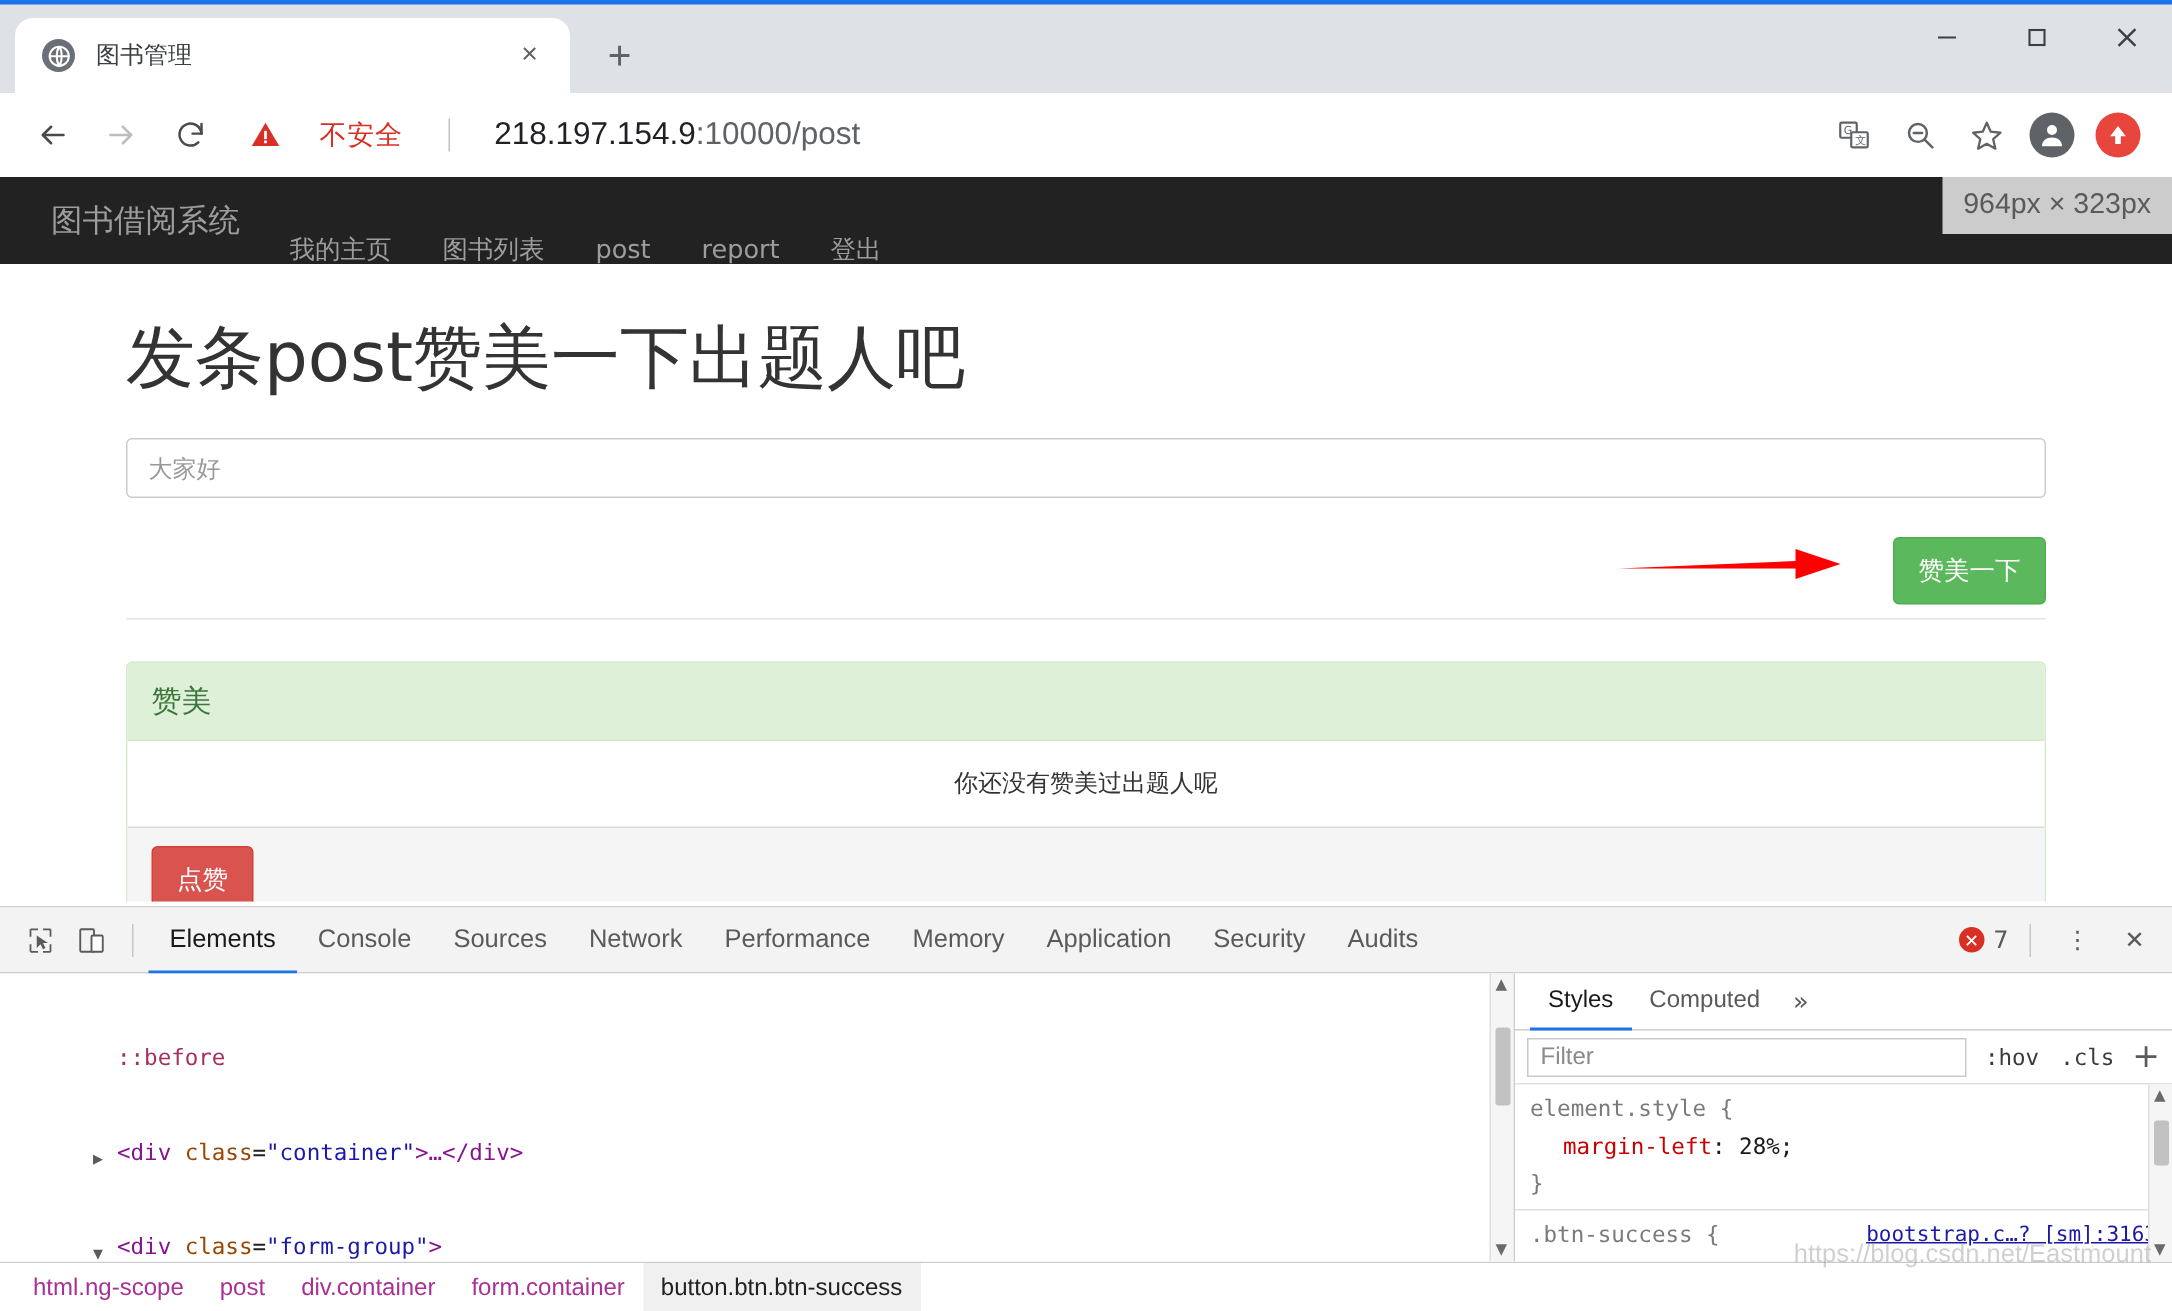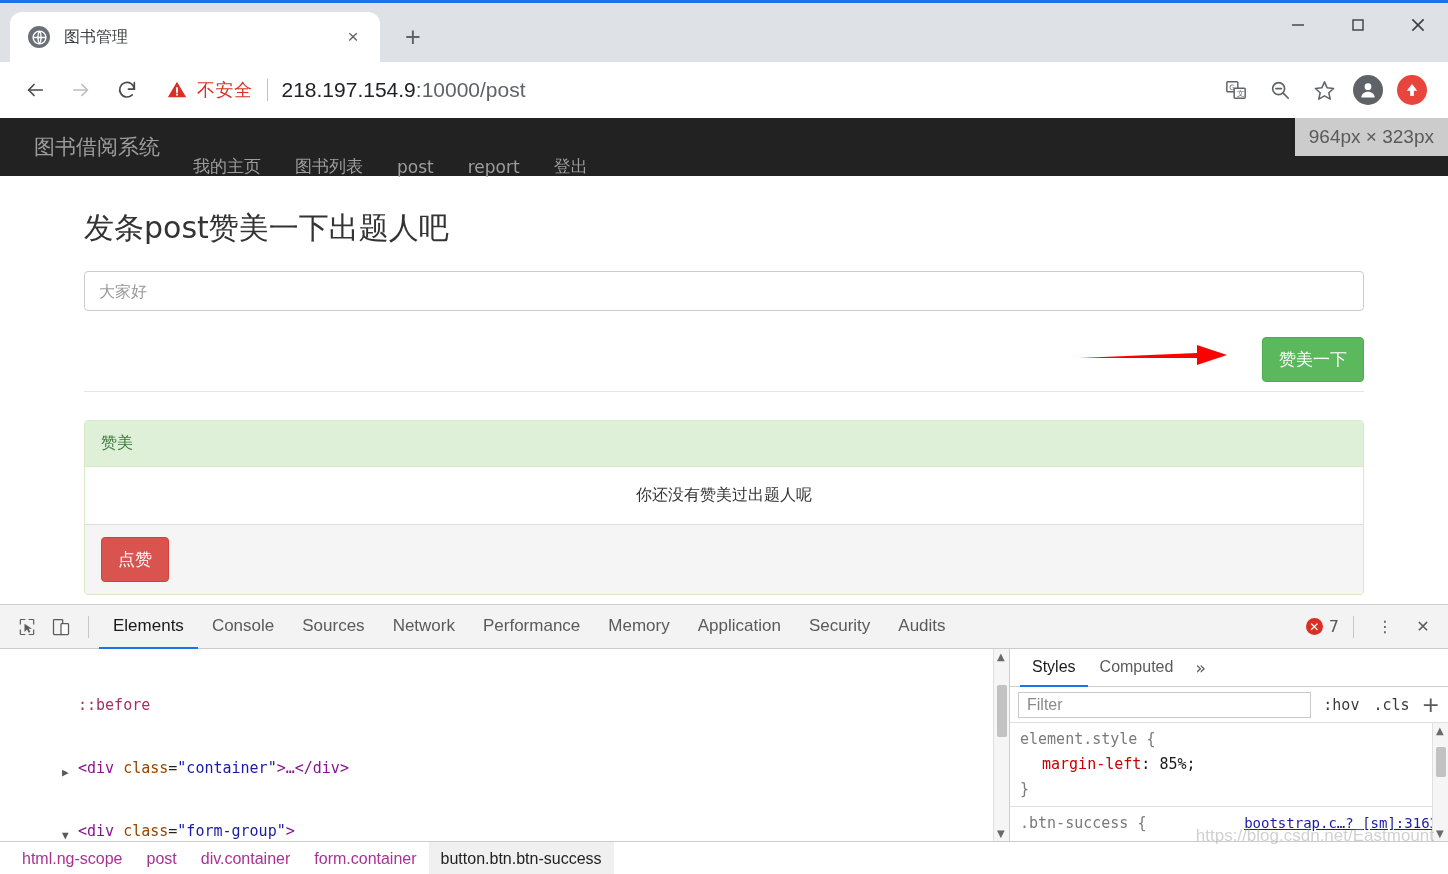--- a/index.html
+++ b/index.html
@@ -53,21 +53,21 @@
     height: 56px; background: #fff; display: flex; align-items: center;
     padding: 0 14px; gap: 4px;
   }
   .navbtn {
     width: 42px; height: 42px; border-radius: 50%;
     display: flex; align-items: center; justify-content: center;
     cursor: pointer; color: #4a4a4a; flex-shrink: 0;
   }
   .omnibox {
     flex: 1; height: 38px; display: flex; align-items: center;
-    margin: 0 10px 0 14px; gap: 0;
+    margin: 0 10px 0 14px; gap: 16px;
   }
   .warn-icon { display: flex; align-items: center; margin-right: 9px; }
   .not-secure {
     color: #d93025; font-size: 18px; white-space: nowrap; letter-spacing: .5px;
   }
   .vsep { width: 1px; height: 22px; background: #bdc1c6; margin: 0 14px; }
   .url { font-size: 21px; color: #202124; white-space: nowrap;
          font-family: Liberation Sans, sans-serif; }
   .url .dim { color: #5f6368; }
   .tb-icons { display: flex; align-items: center; gap: 8px; padding-right: 4px; }
@@ -100,21 +100,21 @@
     font-family: "DejaVu Sans", sans-serif;
     margin-top: 39px;
   }
   .size-tip {
     position: absolute; top: 0; right: 0; background: #ccc; color: #5a5a5a;
     font-size: 19px; padding: 8px 14px; font-family: "Liberation Sans", sans-serif;
   }
 
   .container { padding: 0 84px; }
   .page-title {
-    font-size: 30px; color: #333; font-weight: normal; margin-top: 32px;
+    font-size: 46px; color: #333; font-weight: normal; margin-top: 32px;
     margin-bottom: 22px; font-family: "DejaVu Sans", sans-serif;
   }
   .form-control {
     width: 100%; height: 40px; border: 1px solid #ccc; border-radius: 4px;
     padding: 0 14px; font-size: 16px; color: #333; outline: none;
     font-family: "DejaVu Sans", sans-serif; background: #fff;
   }
   .form-control::placeholder { color: #999; }
   .btn-row { position: relative; height: 62px; margin-top: 18px; }
   .btn {
@@ -124,21 +124,21 @@
   .btn-success { background: #5cb85c; color: #fff; border: 1px solid #4cae4c;
     position: absolute; right: 0; top: 8px; }
   .arrow-wrap { position: absolute; right: 135px; top: 12px; }
   hr.divider { border: none; border-top: 1px solid #e5e5e5; margin: 0; }
 
   .panel {
     border: 1px solid #d6e9c6; border-radius: 4px; margin-top: 28px;
     overflow: hidden;
   }
   .panel-heading {
-    background: #dff0d8; color: #3c763d; padding: 12px 16px; font-size: 16px;
+    background: #dff0d8; color: #3c763d; padding: 12px 16px; font-size: 20px;
     border-bottom: 1px solid #d6e9c6; font-family: "DejaVu Sans", sans-serif;
   }
   .panel-body {
     background: #fff; padding: 18px 16px; text-align: center; font-size: 16px;
     color: #333; font-family: "DejaVu Sans", sans-serif;
   }
   .panel-footer {
     background: #f5f5f5; border-top: 1px solid #ddd; padding: 12px 16px;
   }
   .btn-danger {
@@ -472,21 +472,21 @@
         </div>
         <div class="st-filterbar">
           <input class="st-filter" placeholder="Filter" style="">
           <span class="st-btn">:hov</span>
           <span class="st-btn">.cls</span>
           <span class="st-plus">+</span>
         </div>
 
         <div class="css-block">
           <div><span class="sel-name">element.style {</span></div>
-          <div style="padding-left:22px;"><span class="prop">margin-left</span><span class="pval">: </span><span class="pval">85%;</span></div>
+          <div style="padding-left:22px;"><span class="prop">margin-left</span><span class="pval">: </span><span class="pval">28%;</span></div>
           <div class="sel-name">}</div>
         </div>
 
         <div class="css-block css-rule-sep">
           <div>
             <span class="src-link">bootstrap.c…? [sm]:3163</span>
             <span class="sel-name">.btn-success {</span>
           </div>
           <div style="padding-left:22px;"><span class="prop">color</span><span class="pval">: </span><span class="pval">#fff;</span></div>
 

